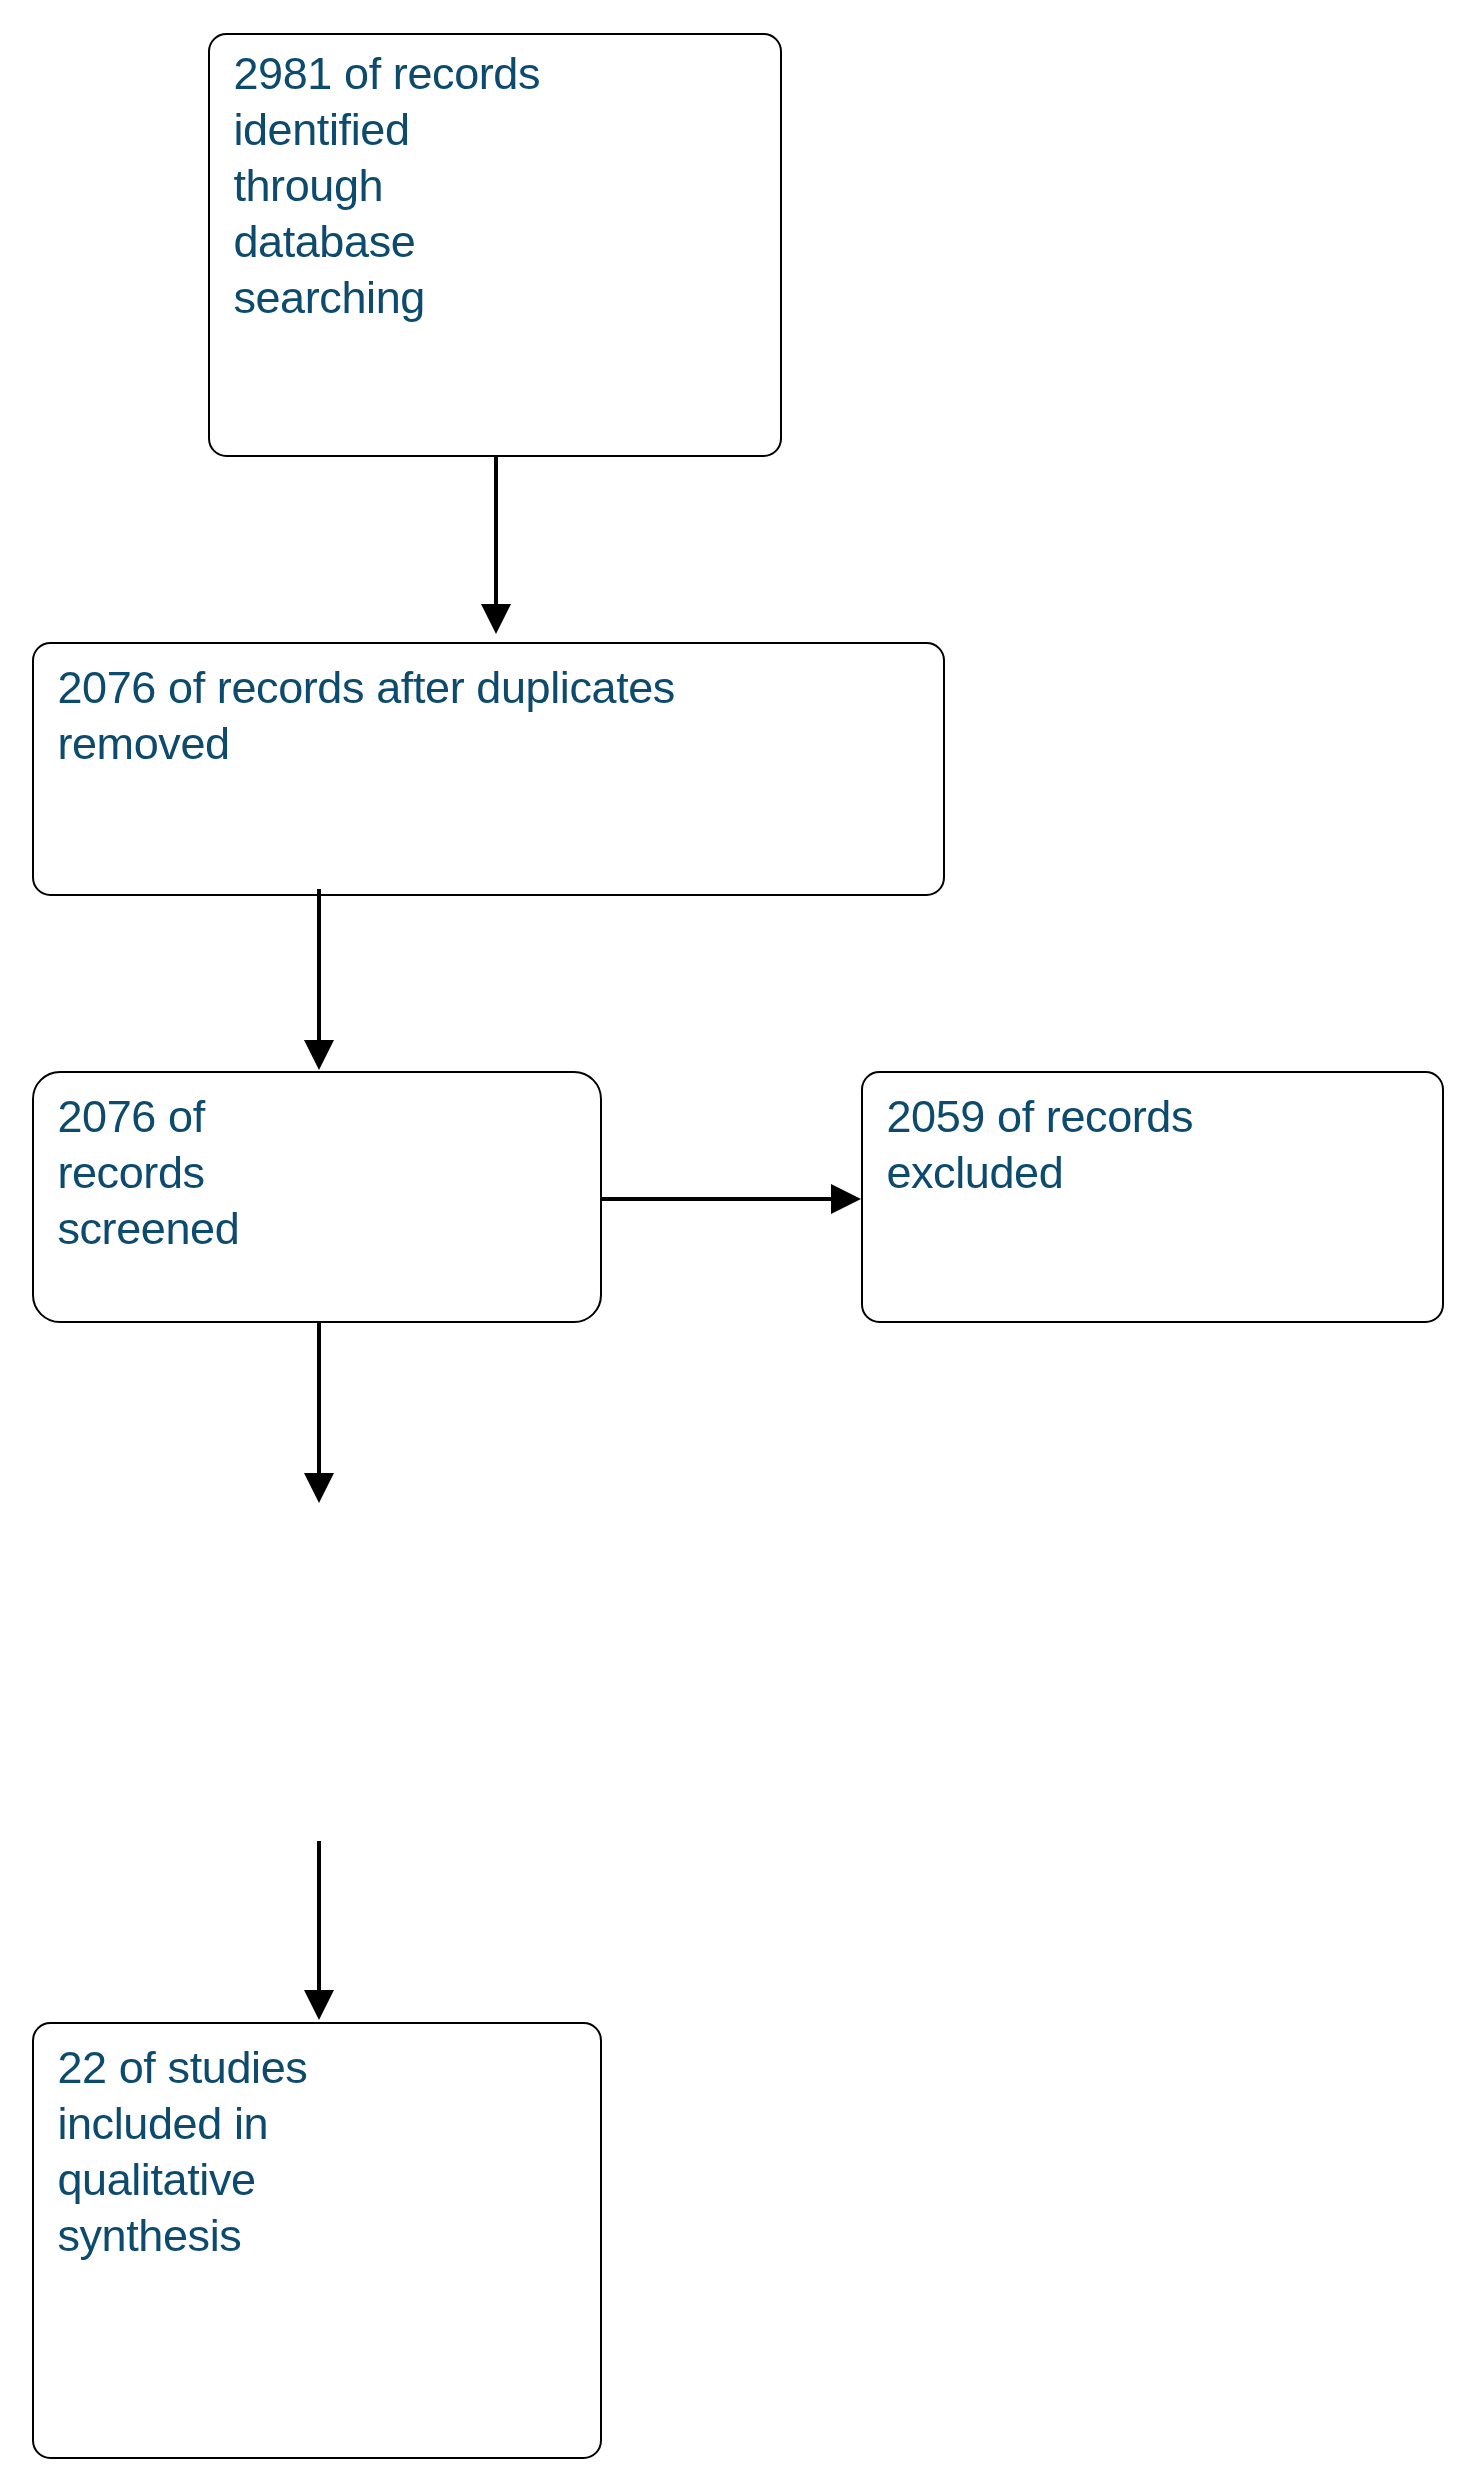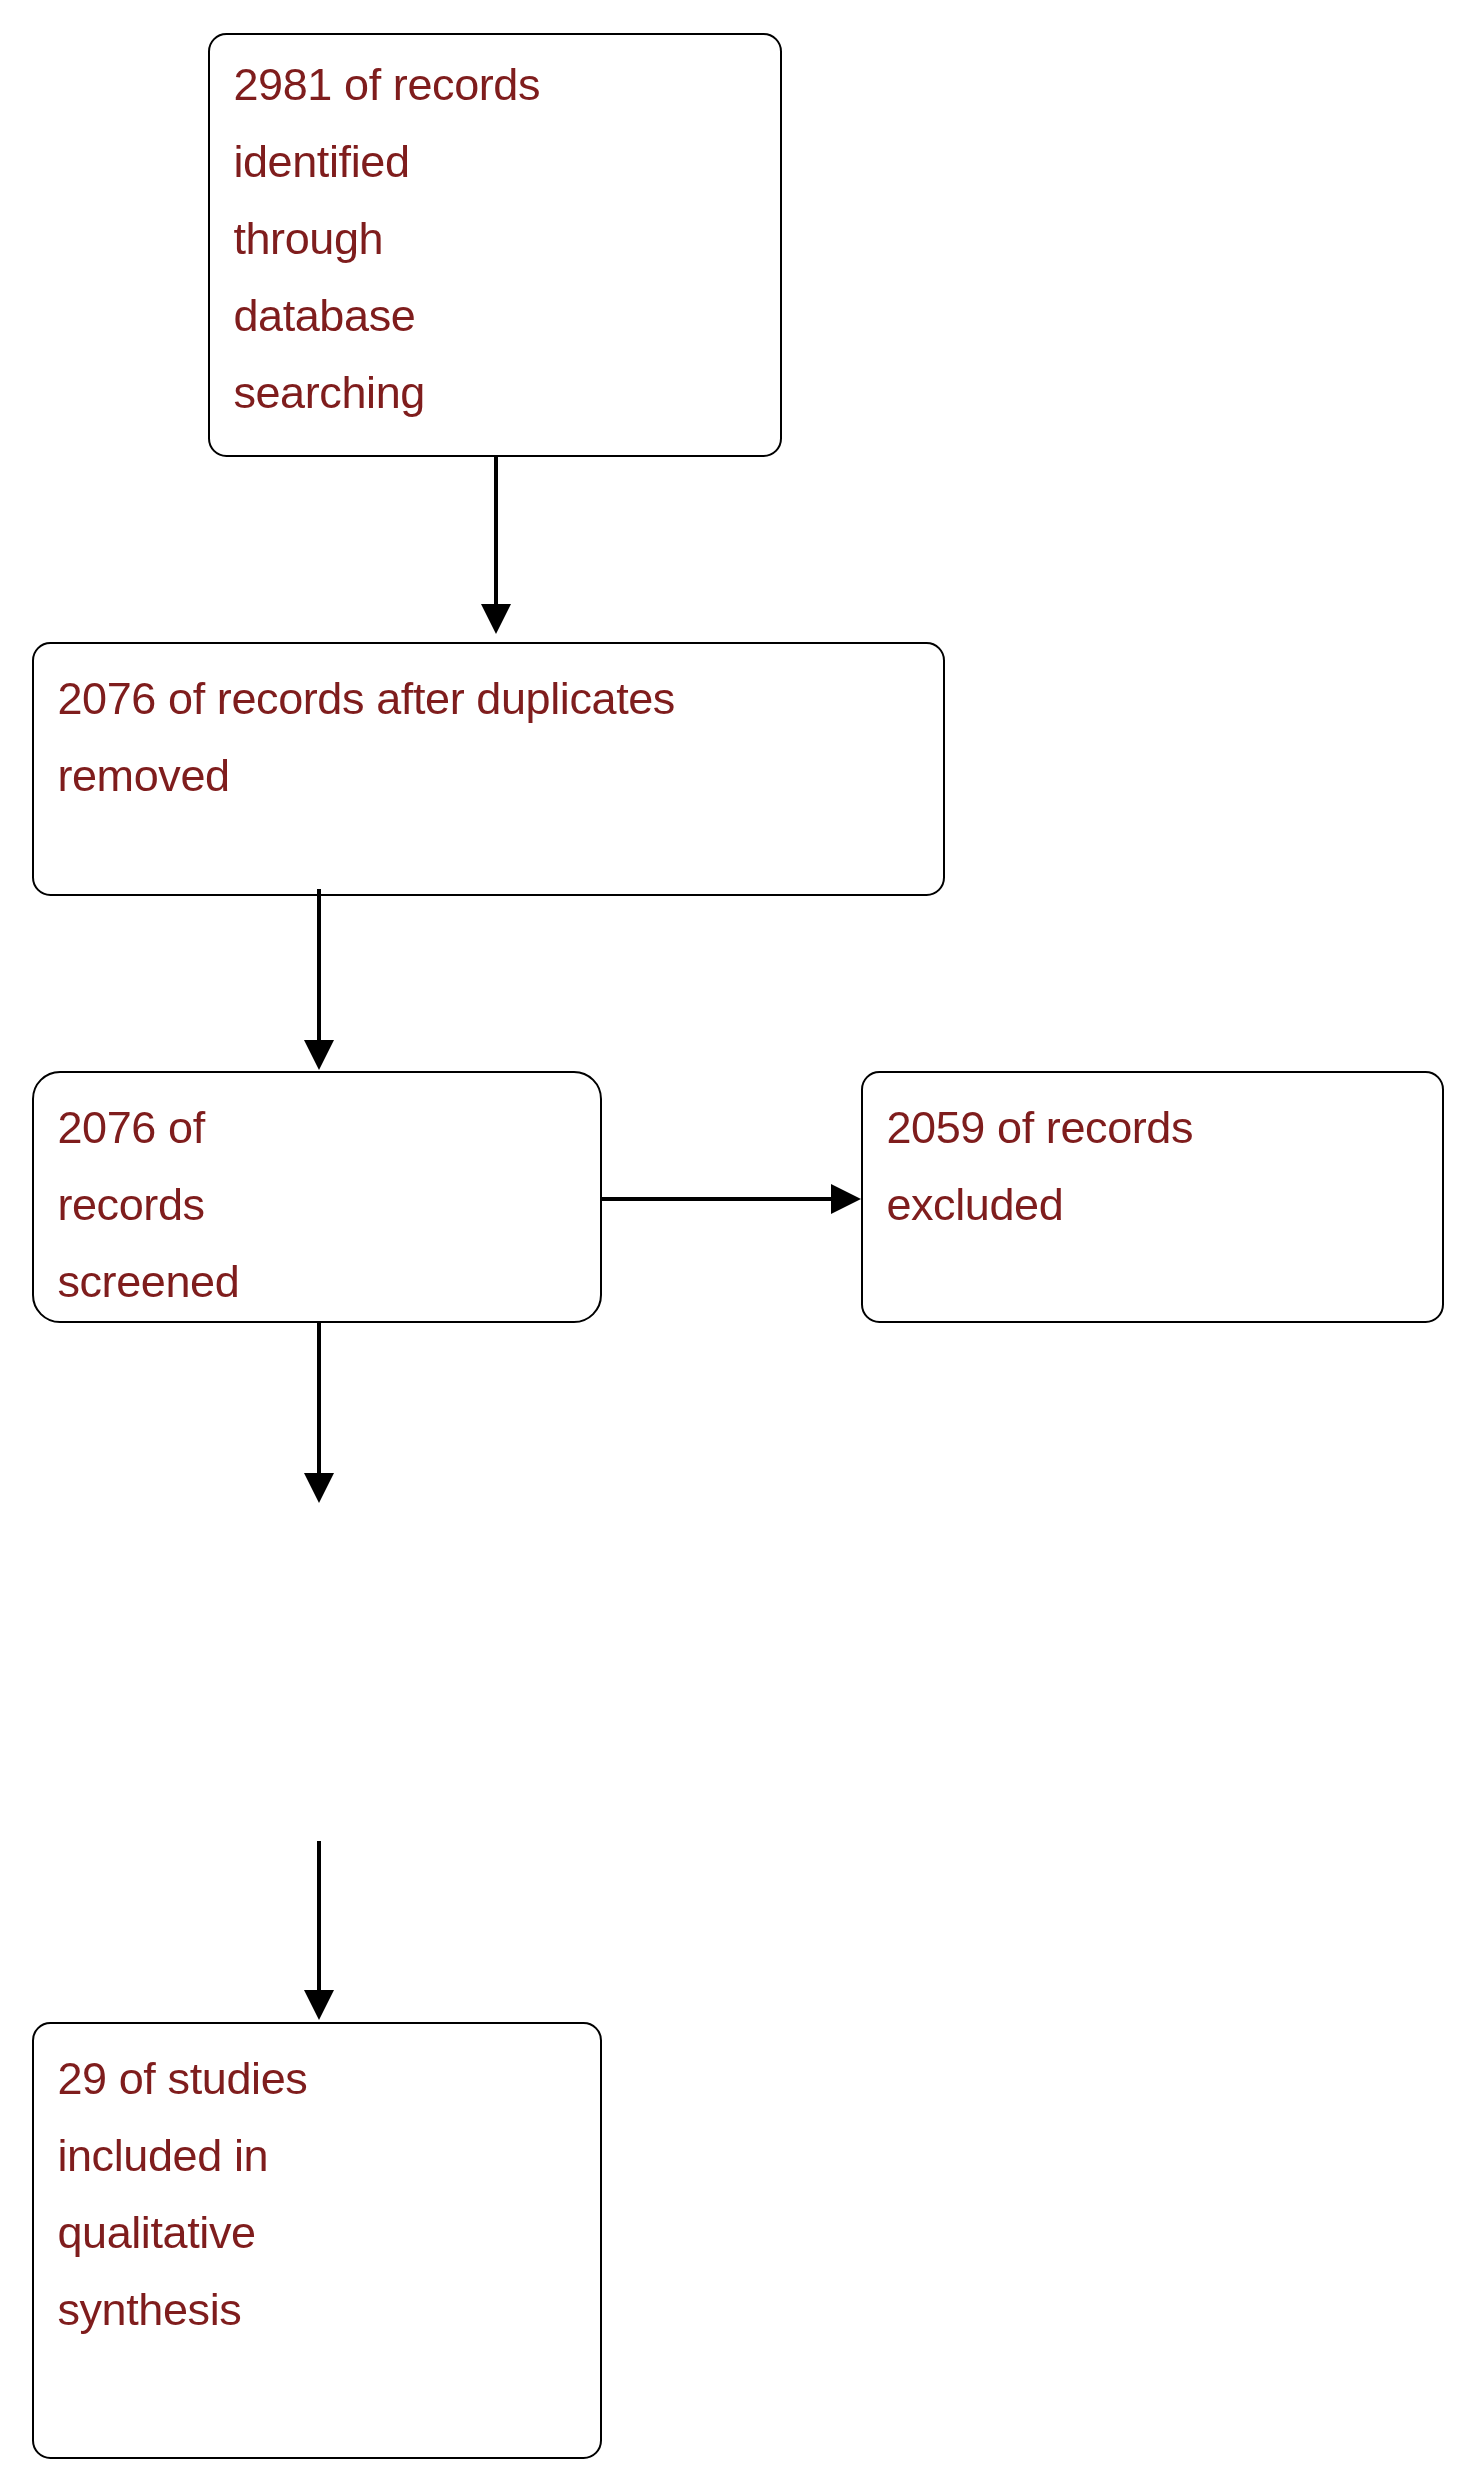--- a/index.html
+++ b/index.html
@@ -21,22 +21,22 @@
     background: #ffffff;
     border: 2.8px solid #000000;
     border-radius: 18.4px;
   }
   .node-text {
     position: absolute;
     left: 23.4px;
     right: 12.8px;
     top: 11.3px;
     font-size: 45px;
-    line-height: 77px;
-    color: #7f1d1d;
+    line-height: 56px;
+    color: #0c4a6e;
     white-space: pre-line;
     letter-spacing: -0.4px;
   }
   .edge-v {
     position: absolute;
     width: 4.3px;
     background: #000000;
   }
   .edge-h {
     position: absolute;
@@ -91,17 +91,17 @@
   </div>
 
   <div class="edge-v" style="left:317px; top:1323px; height:151px;"></div>
   <div class="arrow-down" style="left:304px; top:1473px;"></div>
 
 
   <div class="edge-v" style="left:317px; top:1841px; height:150px;"></div>
   <div class="arrow-down" style="left:304px; top:1990px;"></div>
 
   <div class="node" style="left:32px; top:2022px; width:570px; height:437px;">
-    <div class="node-text" style="width:262px; top:15.6px;">29 of studies included in qualitative synthesis</div>
+    <div class="node-text" style="width:262px; top:15.6px;">22 of studies included in qualitative synthesis</div>
   </div>
 
 </div>
 
 
 </body></html>

